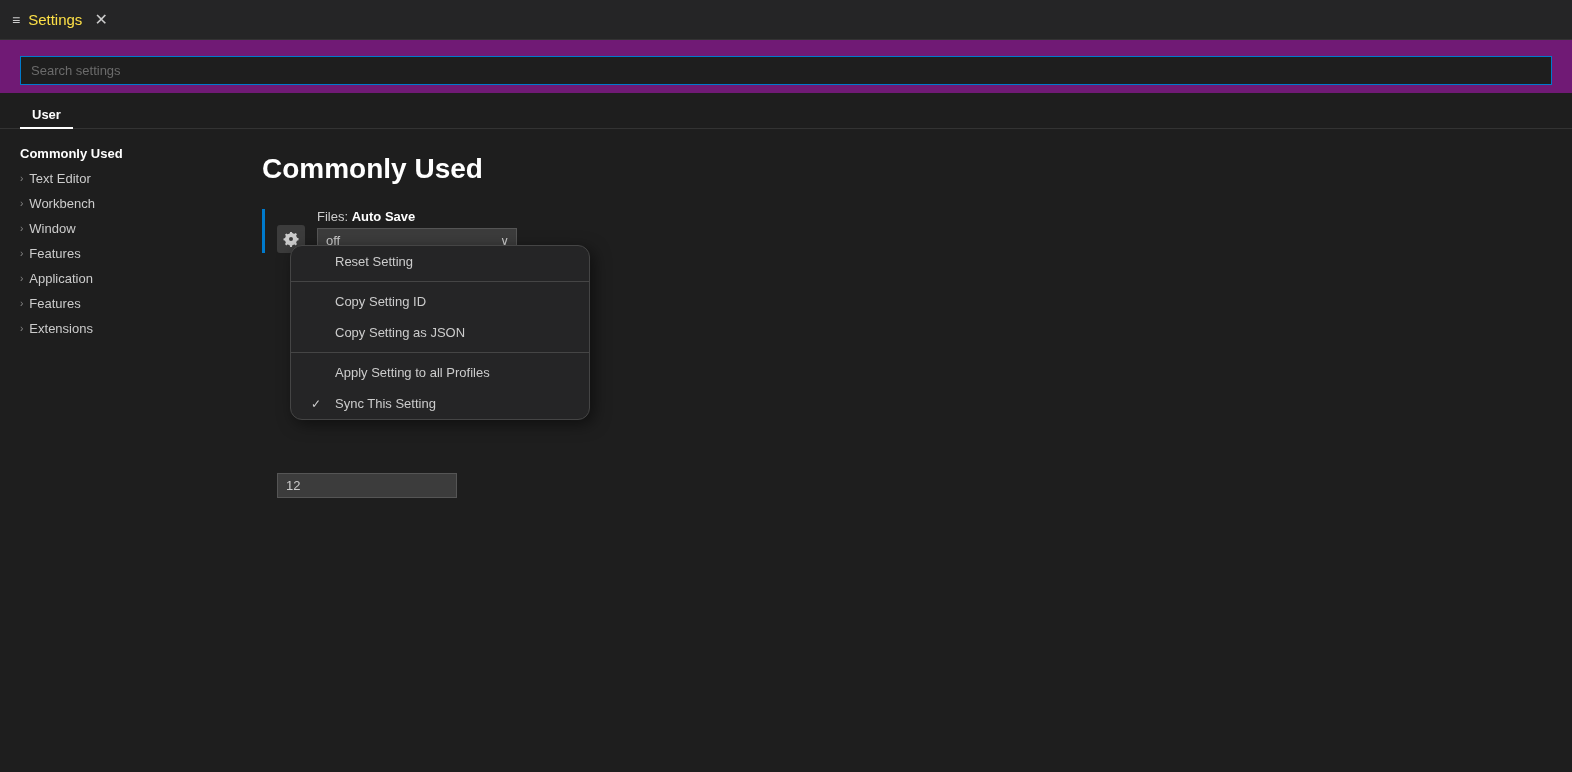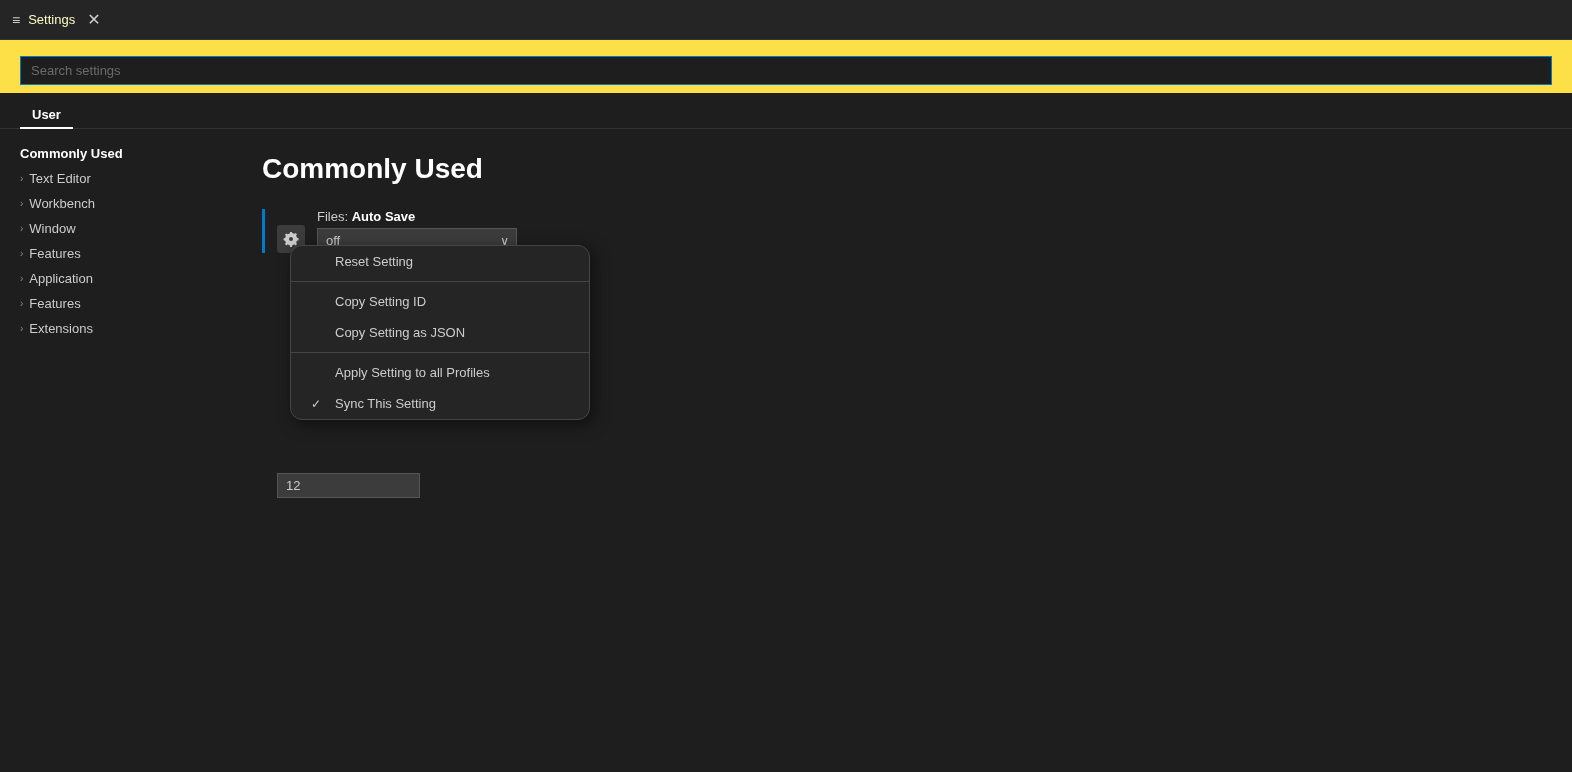--- a/index.html
+++ b/index.html
@@ -22,33 +22,33 @@
       align-items: center;
       padding: 0 12px;
       gap: 8px;
       border-bottom: 1px solid #333;
     }
     .title-bar-icon {
       color: #cccccc;
       font-size: 14px;
     }
     .title-bar-text {
-      color: #fef9c3;
-      font-size: 13px;
+      color: #fde047;
+      font-size: 15px;
     }
     .title-bar-close {
       color: #cccccc;
       font-size: 16px;
       cursor: pointer;
       margin-left: 4px;
     }
 
     
     .search-bar-container {
-      background: #fde047;
+      background: #701a75;
       padding: 16px 20px 8px 20px;
     }
     .search-input {
       width: 100%;
       background: #1e1e1e;
       border: 1px solid #007acc;
       color: #cccccc;
       padding: 6px 10px;
       font-size: 13px;
       outline: none;
@@ -203,21 +203,21 @@
       font-size: 12px;
     }
 
     
     .setting-number-input {
       background: #3c3c3c;
       border: 1px solid #555;
       color: #cccccc;
       padding: 4px 8px;
       font-size: 13px;
-      width: 143px;
+      width: 180px;
     }
 
     
     .context-menu {
       position: absolute;
       top: 36px;
       left: 28px;
       width: 300px;
       background: #252526;
       border: 1px solid #454545;

